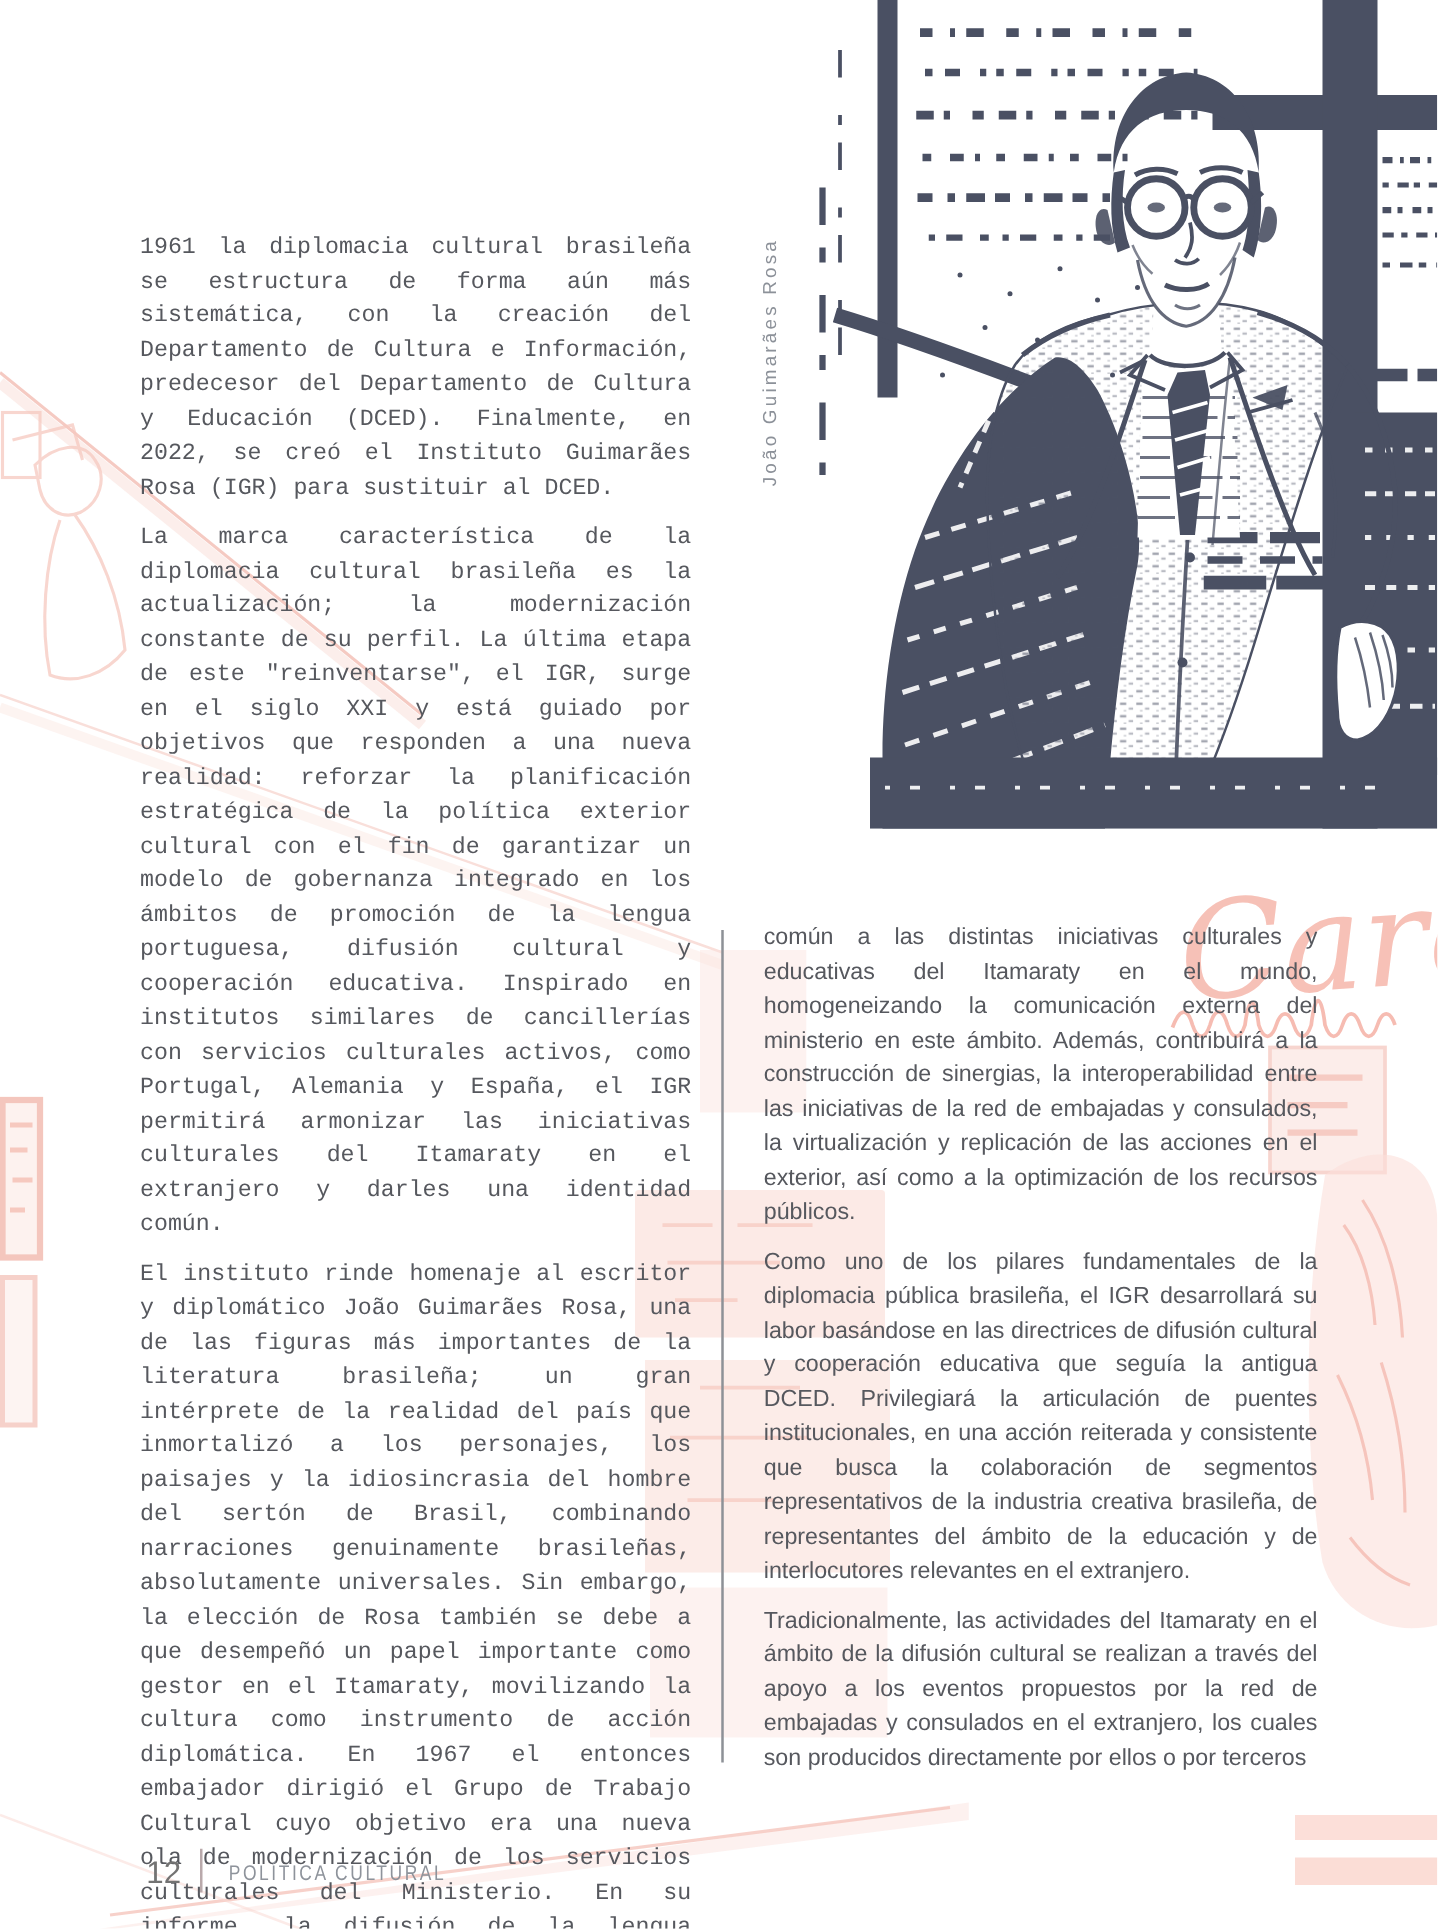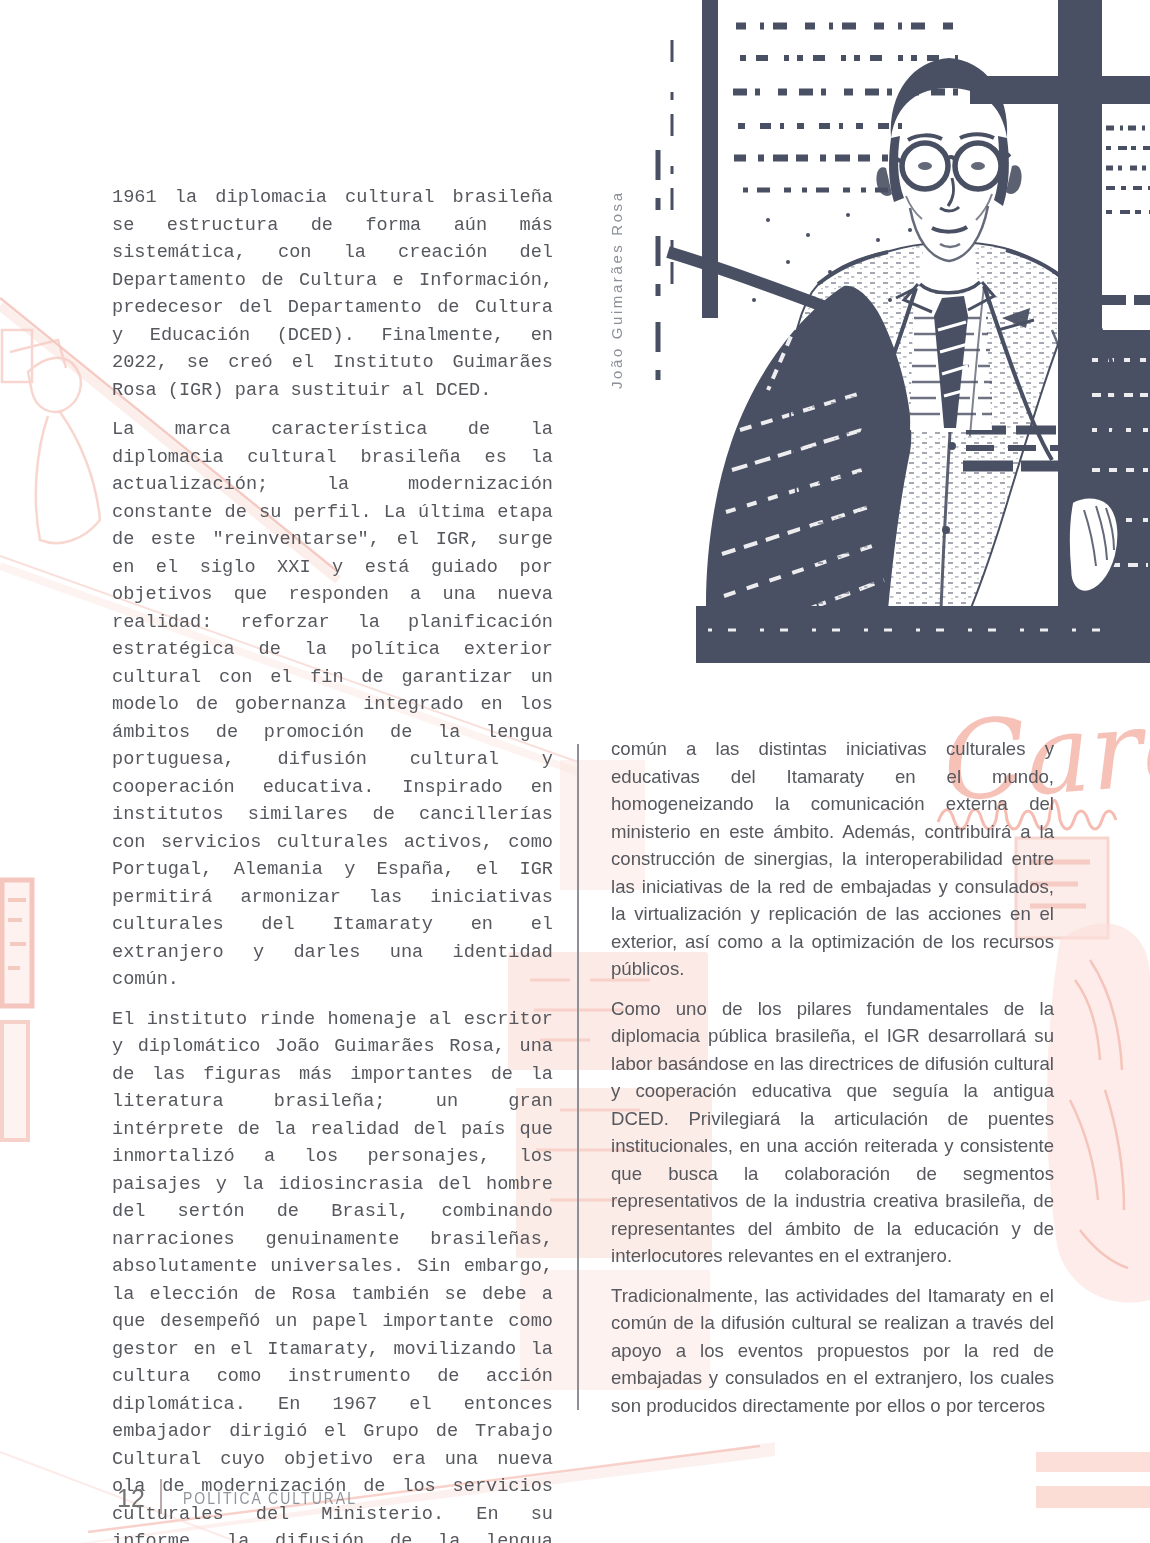--- a/index.html
+++ b/index.html
@@ -247,20 +247,20 @@
     <p>1961 la diplomacia cultural brasileña se estructura de forma aún más sistemática, con la creación del Departamento de Cultura e Información, predecesor del Departamento de Cultura y Educación (DCED). Finalmente, en 2022, se creó el Instituto Guimarães Rosa (IGR) para sustituir al DCED.</p>
     <p>La marca característica de la diplomacia cultural brasileña es la actualización; la modernización constante de su perfil. La última etapa de este "reinventarse", el IGR, surge en el siglo XXI y está guiado por objetivos que responden a una nueva realidad: reforzar la planificación estratégica de la política exterior cultural con el fin de garantizar un modelo de gobernanza integrado en los ámbitos de promoción de la lengua portuguesa, difusión cultural y cooperación educativa. Inspirado en institutos similares de cancillerías con servicios culturales activos, como Portugal, Alemania y España, el IGR permitirá armonizar las iniciativas culturales del Itamaraty en el extranjero y darles una identidad común.</p>
     <p>El instituto rinde homenaje al escritor y diplomático João Guimarães Rosa, una de las figuras más importantes de la literatura brasileña; un gran intérprete de la realidad del país que inmortalizó a los personajes, los paisajes y la idiosincrasia del hombre del sertón de Brasil, combinando narraciones genuinamente brasileñas, absolutamente universales. Sin embargo, la elección de Rosa también se debe a que desempeñó un papel importante como gestor en el Itamaraty, movilizando la cultura como instrumento de acción diplomática. En 1967 el entonces embajador dirigió el Grupo de Trabajo Cultural cuyo objetivo era una nueva ola de modernización de los servicios culturales del Ministerio. En su informe, la difusión de la lengua portuguesa ocupa un papel destacado, a través de propuestas de traducción y difusión de obras de autores brasileños en el extranjero.</p>
   </div>
 
   <div class="divider"></div>
 
   <div class="column col-right">
     <p>común a las distintas iniciativas culturales y educativas del Itamaraty en el mundo, homogeneizando la comunicación externa del ministerio en este ámbito. Además, contribuirá a la construcción de sinergias, la interoperabilidad entre las iniciativas de la red de embajadas y consulados, la virtualización y replicación de las acciones en el exterior, así como a la optimización de los recursos públicos.</p>
     <p>Como uno de los pilares fundamentales de la diplomacia pública brasileña, el IGR desarrollará su labor basándose en las directrices de difusión cultural y cooperación educativa que seguía la antigua DCED. Privilegiará la articulación de puentes institucionales, en una acción reiterada y consistente que busca la colaboración de segmentos representativos de la industria creativa brasileña, de representantes del ámbito de la educación y de interlocutores relevantes en el extranjero.</p>
-    <p>Tradicionalmente, las actividades del Itamaraty en el común de la difusión cultural se realizan a través del apoyo a los eventos propuestos por la red de embajadas y consulados en el extranjero, los cuales son producidos directamente por ellos o por terceros</p>
+    <p>Tradicionalmente, las actividades del Itamaraty en el ámbito de la difusión cultural se realizan a través del apoyo a los eventos propuestos por la red de embajadas y consulados en el extranjero, los cuales son producidos directamente por ellos o por terceros</p>
   </div>
 
   <div class="page-number">12</div>
   <div class="footer-rule"></div>
   <div class="section-label">POLÍTICA CULTURAL</div>
 
 </div>
 
 </body></html>

